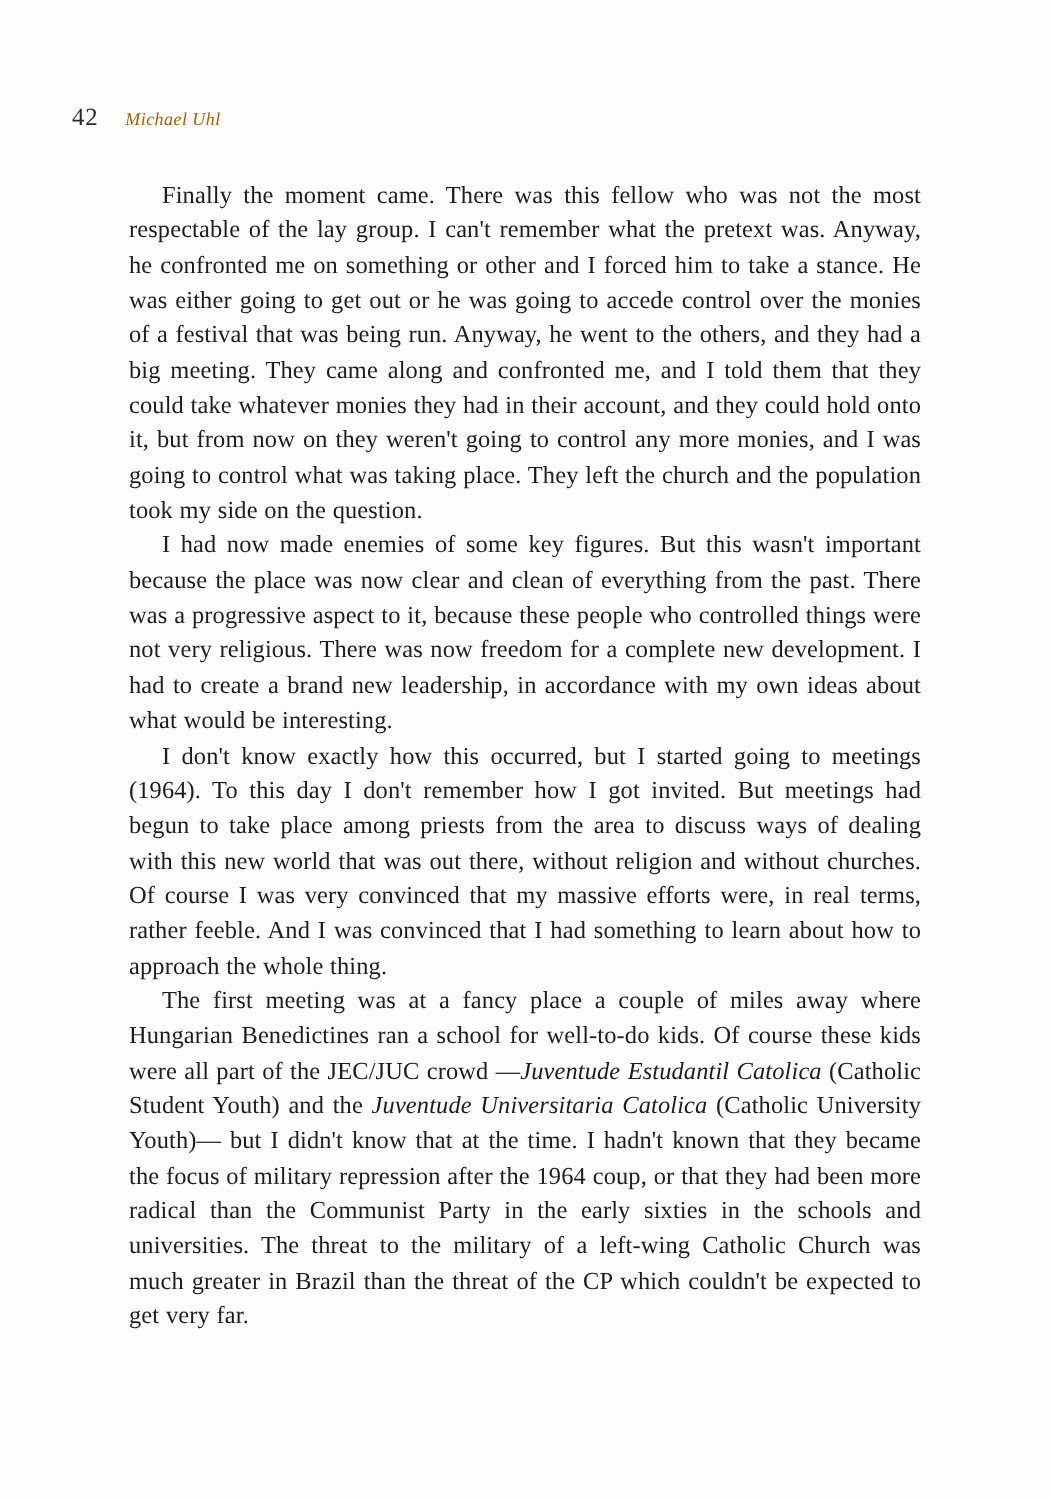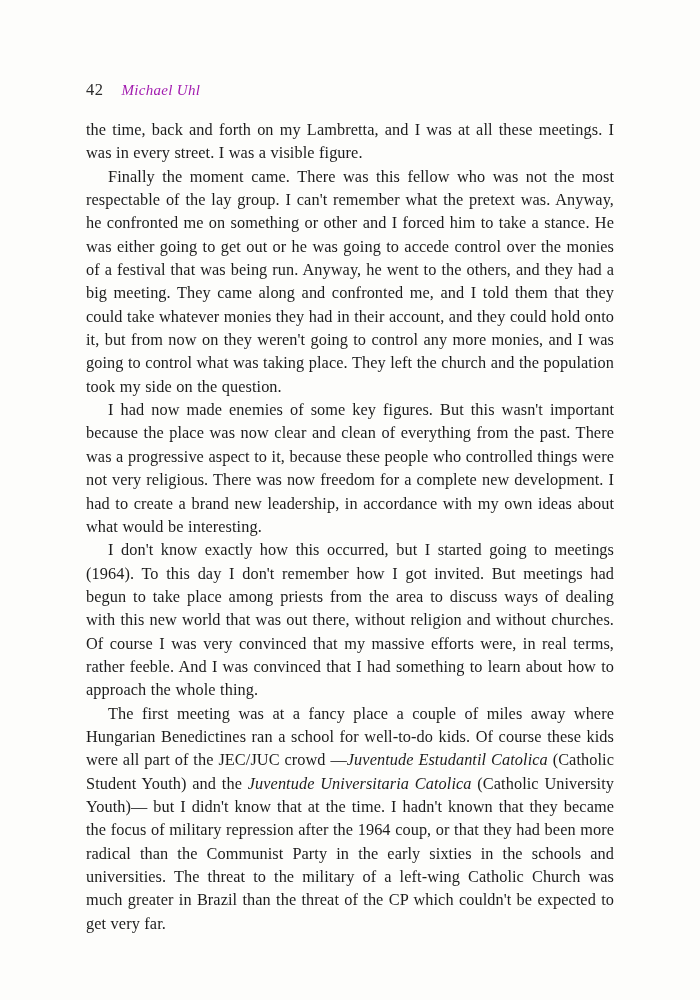--- a/index.html
+++ b/index.html
@@ -20,38 +20,37 @@
     top: 0; left: 0;
     width: 700px;
     height: 1000px;
     background: #fdfdfb;
   }
   .header {
     position: absolute;
     top: 68px;
     left: 0;
     width: 700px;
-    padding: 0 86px;
+    padding: 0 48px;
     box-sizing: border-box;
     display: flex;
     align-items: baseline;
     gap: 18px;
-    margin-top: 12px;
   }
   .folio {
     font-family: "Liberation Serif", serif;
     font-size: 16.5px;
     color: #2b2b2b;
     letter-spacing: 0.5px;
   }
   .running-head {
     font-family: "Liberation Serif", serif;
     font-style: italic;
-    font-size: 15px;
-    color: #a21caf;
+    font-size: 12px;
+    color: #a16207;
     letter-spacing: 0.3px;
   }
   .body-text {
     position: absolute;
     top: 118px;
     left: 86px;
     width: 528px;
     font-size: 16.3px;
     line-height: 23.35px;
     text-align: justify;
@@ -76,20 +75,19 @@
 <body>
 
 <div class="page">
 
   <div class="header">
     <span class="folio">42</span>
     <span class="running-head">Michael Uhl</span>
   </div>
 
   <div class="body-text">
-      <p><span>the time, back and forth on my Lambretta, and I was at all these meetings. I was in every street. I was a visible figure.</span></p>
       <p class="indent"><span>Finally the moment came. There was this fellow who was not the most respectable of the lay group. I can't remember what the pretext was. Anyway, he confronted me on something or other and I forced him to take a stance. He was either going to get out or he was going to accede control over the monies of a festival that was being run. Anyway, he went to the others, and they had a big meeting. They came along and confronted me, and I told them that they could take whatever monies they had in their account, and they could hold onto it, but from now on they weren't going to control any more monies, and I was going to control what was taking place. They left the church and the population took my side on the question.</span></p>
       <p class="indent"><span>I had now made enemies of some key figures. But this wasn't important because the place was now clear and clean of everything from the past. There was a progressive aspect to it, because these people who controlled things were not very religious.  There was now freedom for a complete new development. I had to create a brand new leadership, in accordance with my own ideas about what would be interesting.</span></p>
       <p class="indent"><span>I don't know exactly how this occurred, but I started going to meetings (1964). To this day I don't remember how I got invited. But meetings had begun to take place among priests from the area to discuss ways of dealing with this new world that was out there, without religion and without churches. Of course I was very convinced that my massive efforts were, in real terms, rather feeble. And I was convinced that I had something to learn about how to approach the whole thing.</span></p>
       <p class="indent"><span>The first meeting was at a fancy place a couple of miles away where Hungarian Benedictines ran a school for well-to-do kids. Of course these kids were all part of the JEC/JUC crowd —</span><span class="it">Juventude Estudantil Catolica</span><span> (Catholic Student Youth) and the </span><span class="it">Juventude Universitaria Catolica</span><span> (Catholic University Youth)— but I didn't know that at the time. I hadn't known that they became the focus of military repression after the 1964 coup, or that they had been more radical than the Communist Party in the early sixties in the schools and universities. The threat to the military of a left-wing Catholic Church was much greater in Brazil than the threat of the CP which couldn't be expected to get very far.</span></p>
     </div>
 
 </div>
 
 </body></html>

